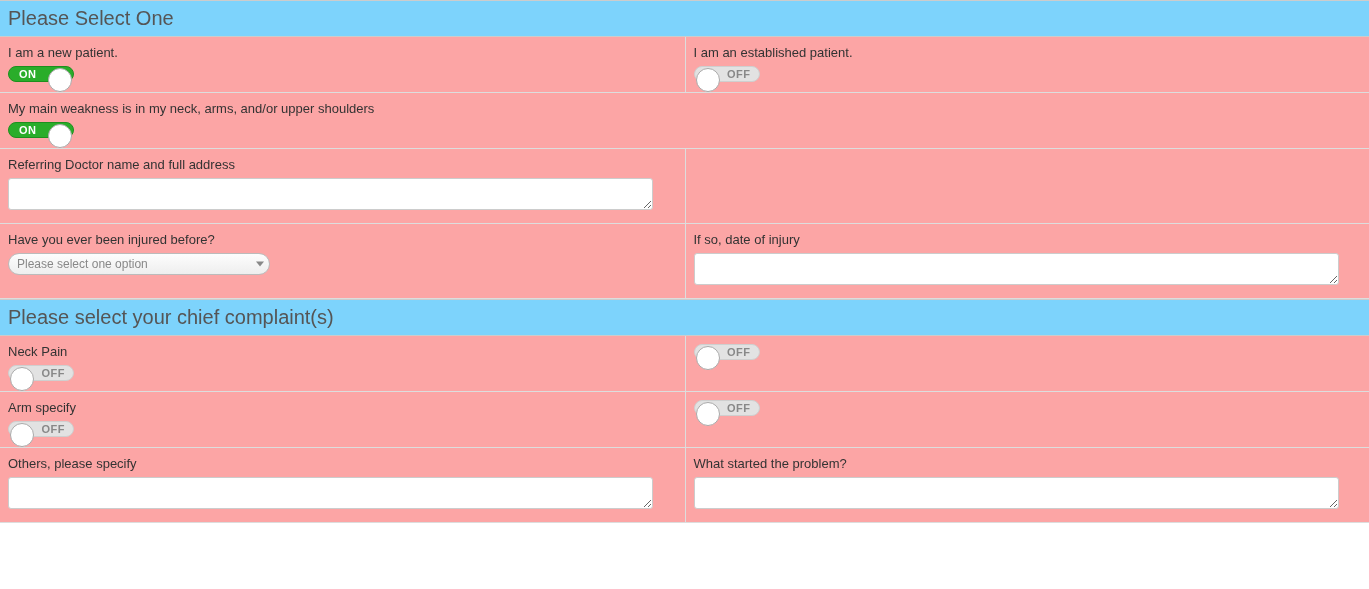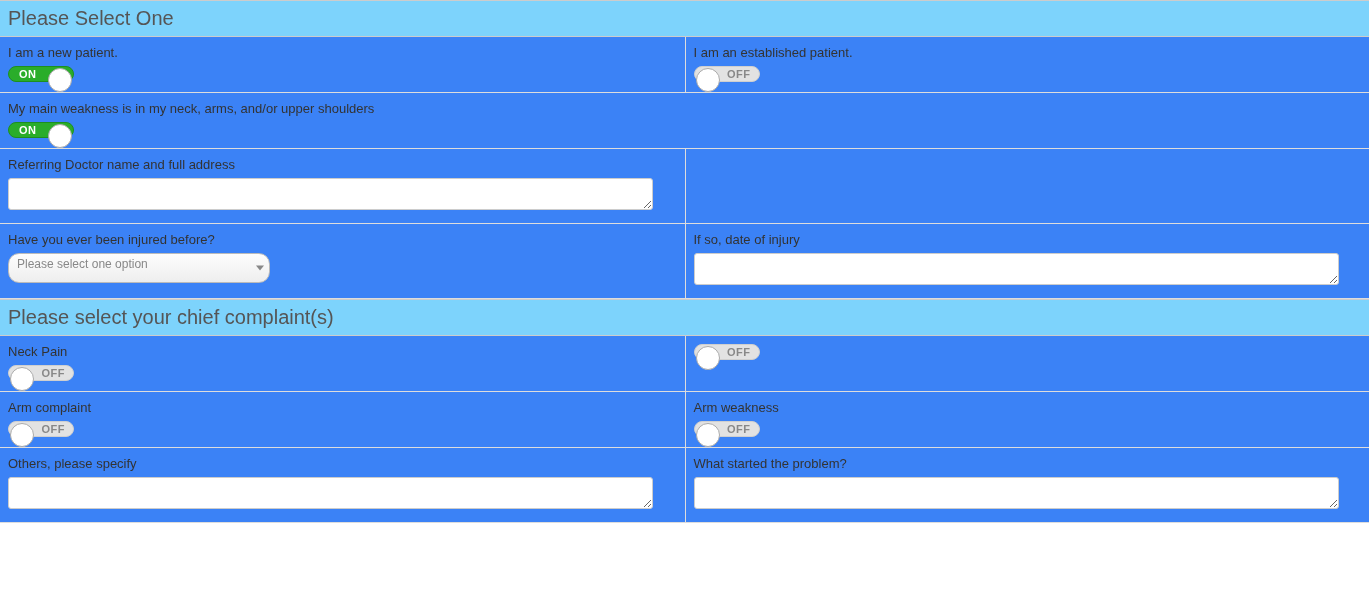--- a/index.html
+++ b/index.html
@@ -16,21 +16,21 @@
     border-top: 1px solid #ccc;
     border-bottom: 1px solid #ccc;
     padding: 6px 8px;
     font-size: 20px;
     font-weight: 300;
     color: #555;
   }
   .row {
     display: flex;
     border-bottom: 1px solid #ddd;
-    background: #3b82f6;
+    background: #fca5a5;
   }
   .cell {
     flex: 1 1 50%;
     padding: 8px 8px 10px 8px;
     min-height: 40px;
   }
   .cell + .cell {
     border-left: 1px solid #ddd;
   }
   .cell-label {
@@ -49,21 +49,21 @@
     font-family: inherit;
     font-size: 13px;
     resize: both;
   }
   .select-wrap {
     position: relative;
     width: 262px;
   }
   .select-box {
     width: 100%;
-    height: 30px;
+    height: 22px;
     border: 1px solid #bbb;
     border-radius: 11px;
     background: linear-gradient(#fdfdfd, #eee);
     font-size: 12px;
     color: #888;
     padding: 0 22px 0 8px;
     line-height: 20px;
     cursor: pointer;
     overflow: hidden;
     white-space: nowrap;
@@ -191,28 +191,27 @@
   <div class="cell">
     <div class="toggle off">
       <span class="tlabel">OFF</span>
       <span class="knob"></span>
     </div>
   </div>
 </div>
 
 <div class="row">
   <div class="cell">
-    <div class="cell-label">Arm complaint</div>
-    <div class="toggle off">
-      <span class="tlabel">OFF</span>
-      <span class="knob"></span>
-    </div>
-  </div>
-  <div class="cell">
-    <div class="cell-label">Arm weakness</div>
+    <div class="cell-label">Arm specify</div>
+    <div class="toggle off">
+      <span class="tlabel">OFF</span>
+      <span class="knob"></span>
+    </div>
+  </div>
+  <div class="cell">
     <div class="toggle off">
       <span class="tlabel">OFF</span>
       <span class="knob"></span>
     </div>
   </div>
 </div>
 
 <div class="row">
   <div class="cell">
     <div class="cell-label">Others, please specify</div>

